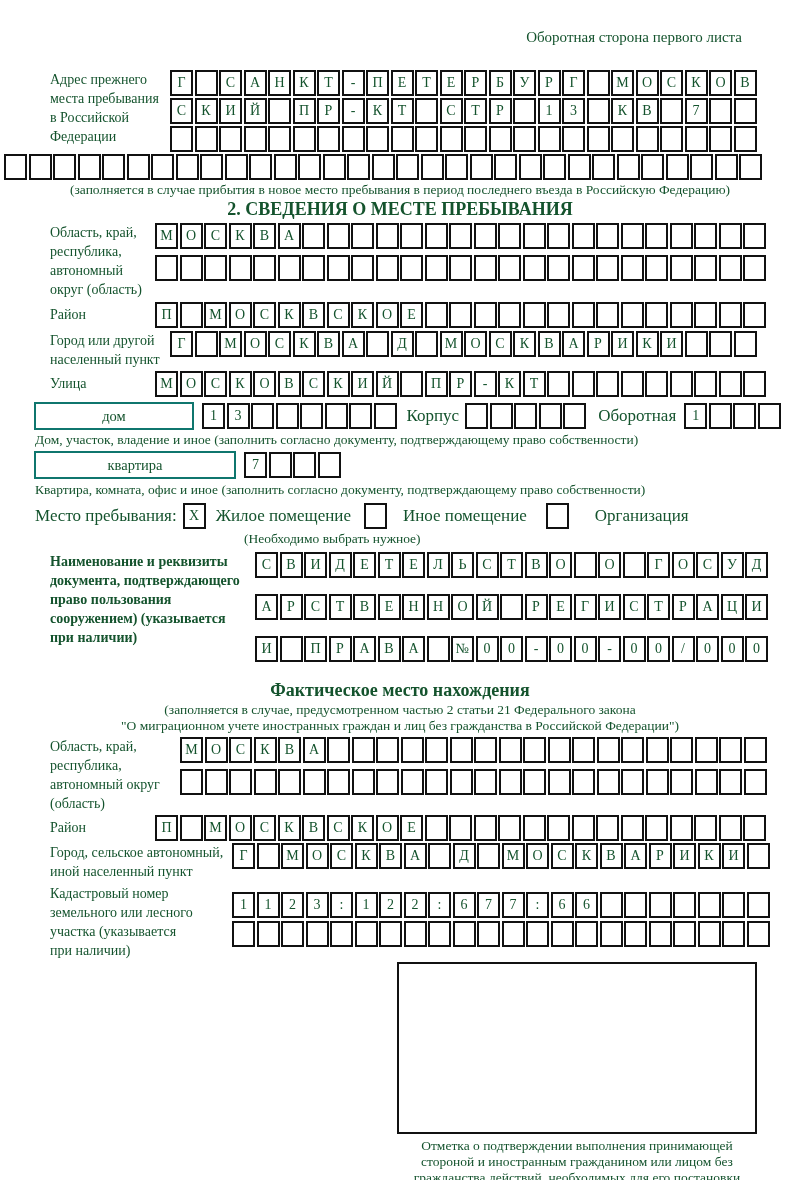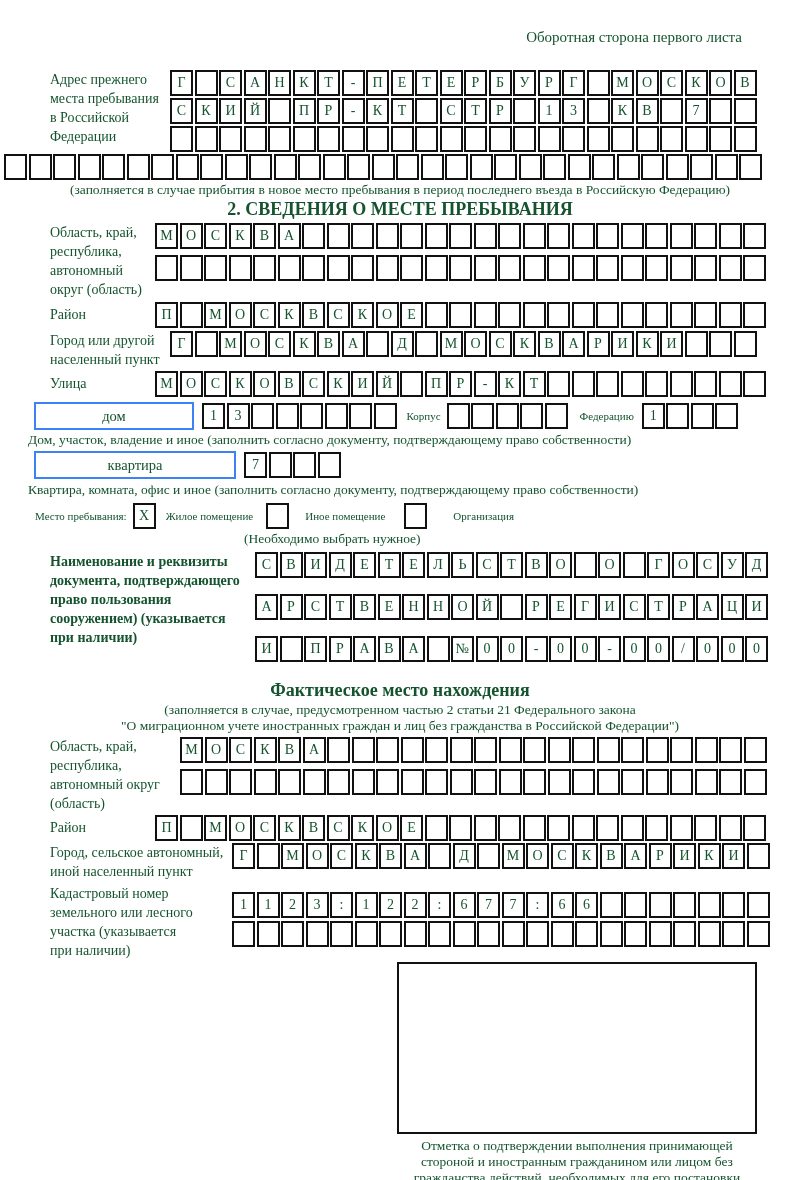--- a/index.html
+++ b/index.html
@@ -3,43 +3,43 @@
 <meta charset="utf-8">
 <style>
   html,body{margin:0;padding:0;background:#fff;}
   .page{
     position:relative;width:800px;height:1180px;background:#fff;color:#14532d;
     font-family:"Liberation Serif",serif;overflow:hidden;box-sizing:border-box;padding-top:14px;margin-top:15px;
   }
   .back-note{font-size:15px;text-align:right;padding-right:58px;}
   .caption{font-size:13.5px;line-height:16px;}
   .caption.center{text-align:center;}
-  .caption.indent{padding-left:28px;}
+  .caption.indent{padding-left:35px;}
   .heading{font-size:18px;font-weight:bold;text-align:center;line-height:19px;}
   .flabel{font-size:14px;line-height:19px;padding-left:50px;box-sizing:border-box;flex-shrink:0;}
   .flabel.single{line-height:26px;}
   .w170{width:170px;} .w155{width:155px;} .w180{width:180px;} .w232{width:232px;} .w255{width:255px;font-weight:bold;}
   .frow{display:flex;align-items:flex-start;}
   .cellrow{display:flex;gap:1.5px;}
   .cell{
     width:23px;height:26px;box-sizing:border-box;border:2px solid #111;background:#fff;
     font-size:14px;line-height:22px;text-align:center;flex-shrink:0;
     font-family:"Liberation Serif",serif;
   }
   .rows > .cellrow{margin-bottom:2px;}
   .rows.gap6 > .cellrow{margin-bottom:6px;}
   .rows.gap16 > .cellrow{margin-bottom:16px;}
   .rows.gap3 > .cellrow{margin-bottom:3px;}
   .fullrow{margin-left:4px;}
   .inline-row{display:flex;align-items:center;margin-left:34px;}
   .rect-label{
-    border:2px solid #3b82f6;box-sizing:border-box;height:28px;display:flex;align-items:center;
+    border:2px solid #0f766e;box-sizing:border-box;height:28px;display:flex;align-items:center;
     justify-content:center;font-size:14.5px;flex-shrink:0;
   }
-  .ilabel{font-size:11px;white-space:nowrap;}
+  .ilabel{font-size:17px;white-space:nowrap;}
   .mt2{margin-top:2px;} .mt3{margin-top:3px;} .mt4{margin-top:4px;} .mt5{margin-top:5px;}
   .mt24{margin-top:24px;}
   .stamp-box{width:360px;height:172px;border:2px solid #111;box-sizing:border-box;margin-left:397px;margin-top:2px;}
   .stamp-caption{width:382px;margin-left:386px;text-align:center;font-size:13.5px;line-height:16px;margin-top:4px;}
   .note-line{margin-left:244px;font-size:13.5px;line-height:16px;}
 </style>
 </head>
 <body>
 
 <div class="page">
@@ -344,21 +344,21 @@
         <div class="cell"></div>
       </div>
     <div class="ilabel" style="margin-left:10px;margin-right:6px;">Корпус</div>
     <div class="cellrow">
         <div class="cell"></div>
         <div class="cell"></div>
         <div class="cell"></div>
         <div class="cell"></div>
         <div class="cell"></div>
       </div>
-    <div class="ilabel" style="margin-left:12px;margin-right:8px;">Федерацию</div>
+    <div class="ilabel" style="margin-left:12px;margin-right:8px;">Оборотная</div>
     <div class="cellrow">
         <div class="cell">1</div>
         <div class="cell"></div>
         <div class="cell"></div>
         <div class="cell"></div>
       </div>
   </div>
   <div class="caption indent mt2">Дом, участок, владение и иное (заполнить согласно документу, подтверждающему право собственности)</div>
 
   <div class="inline-row mt3">

